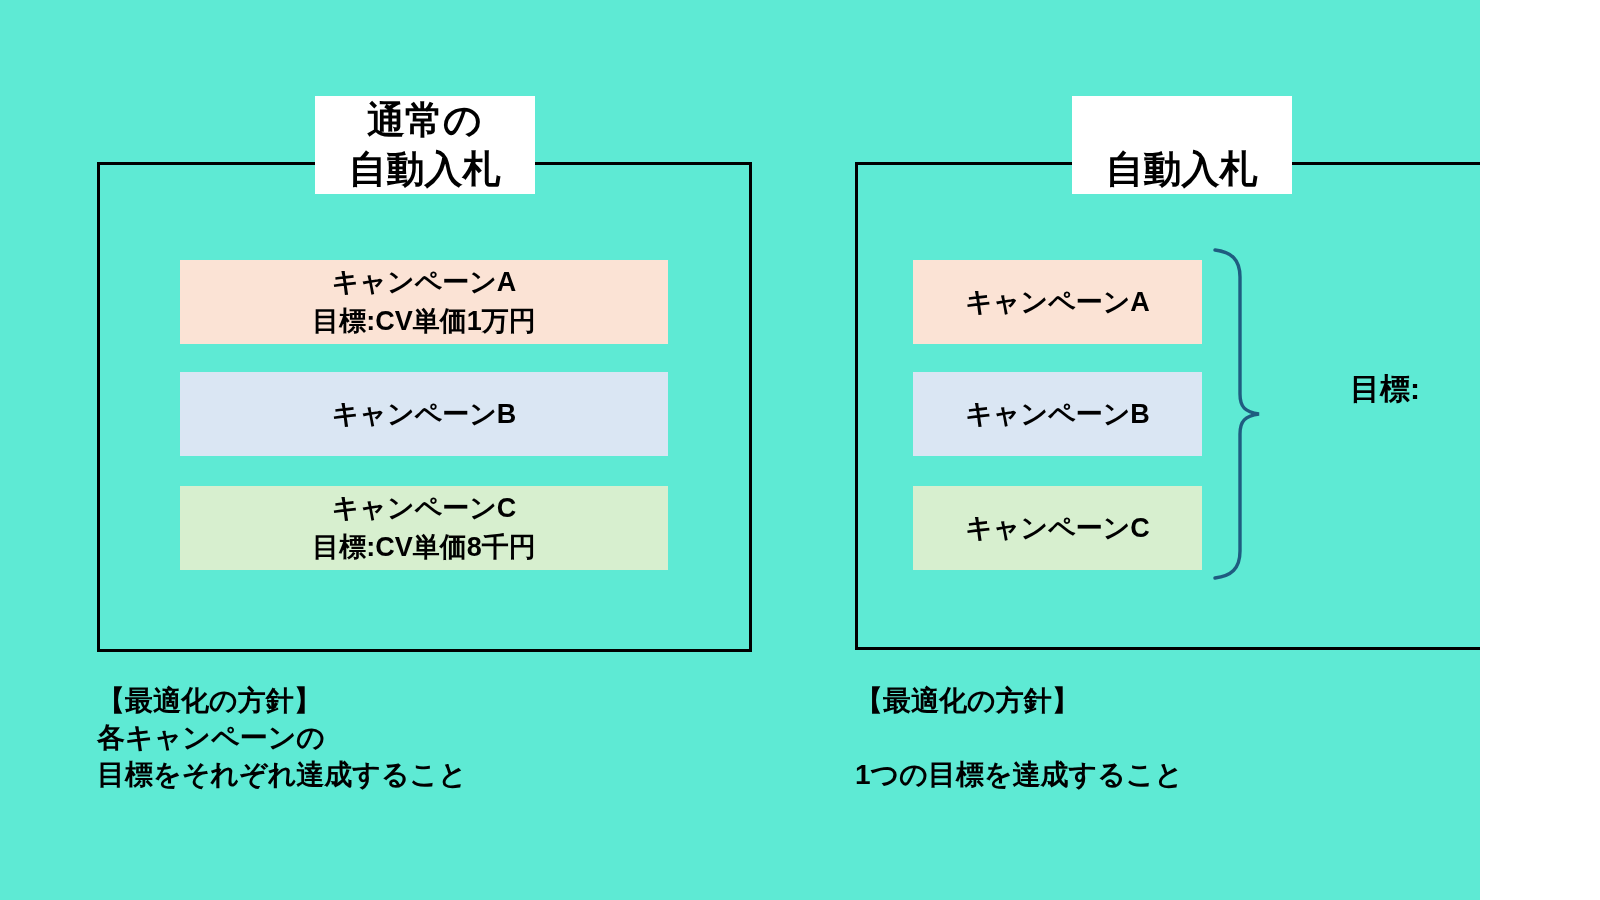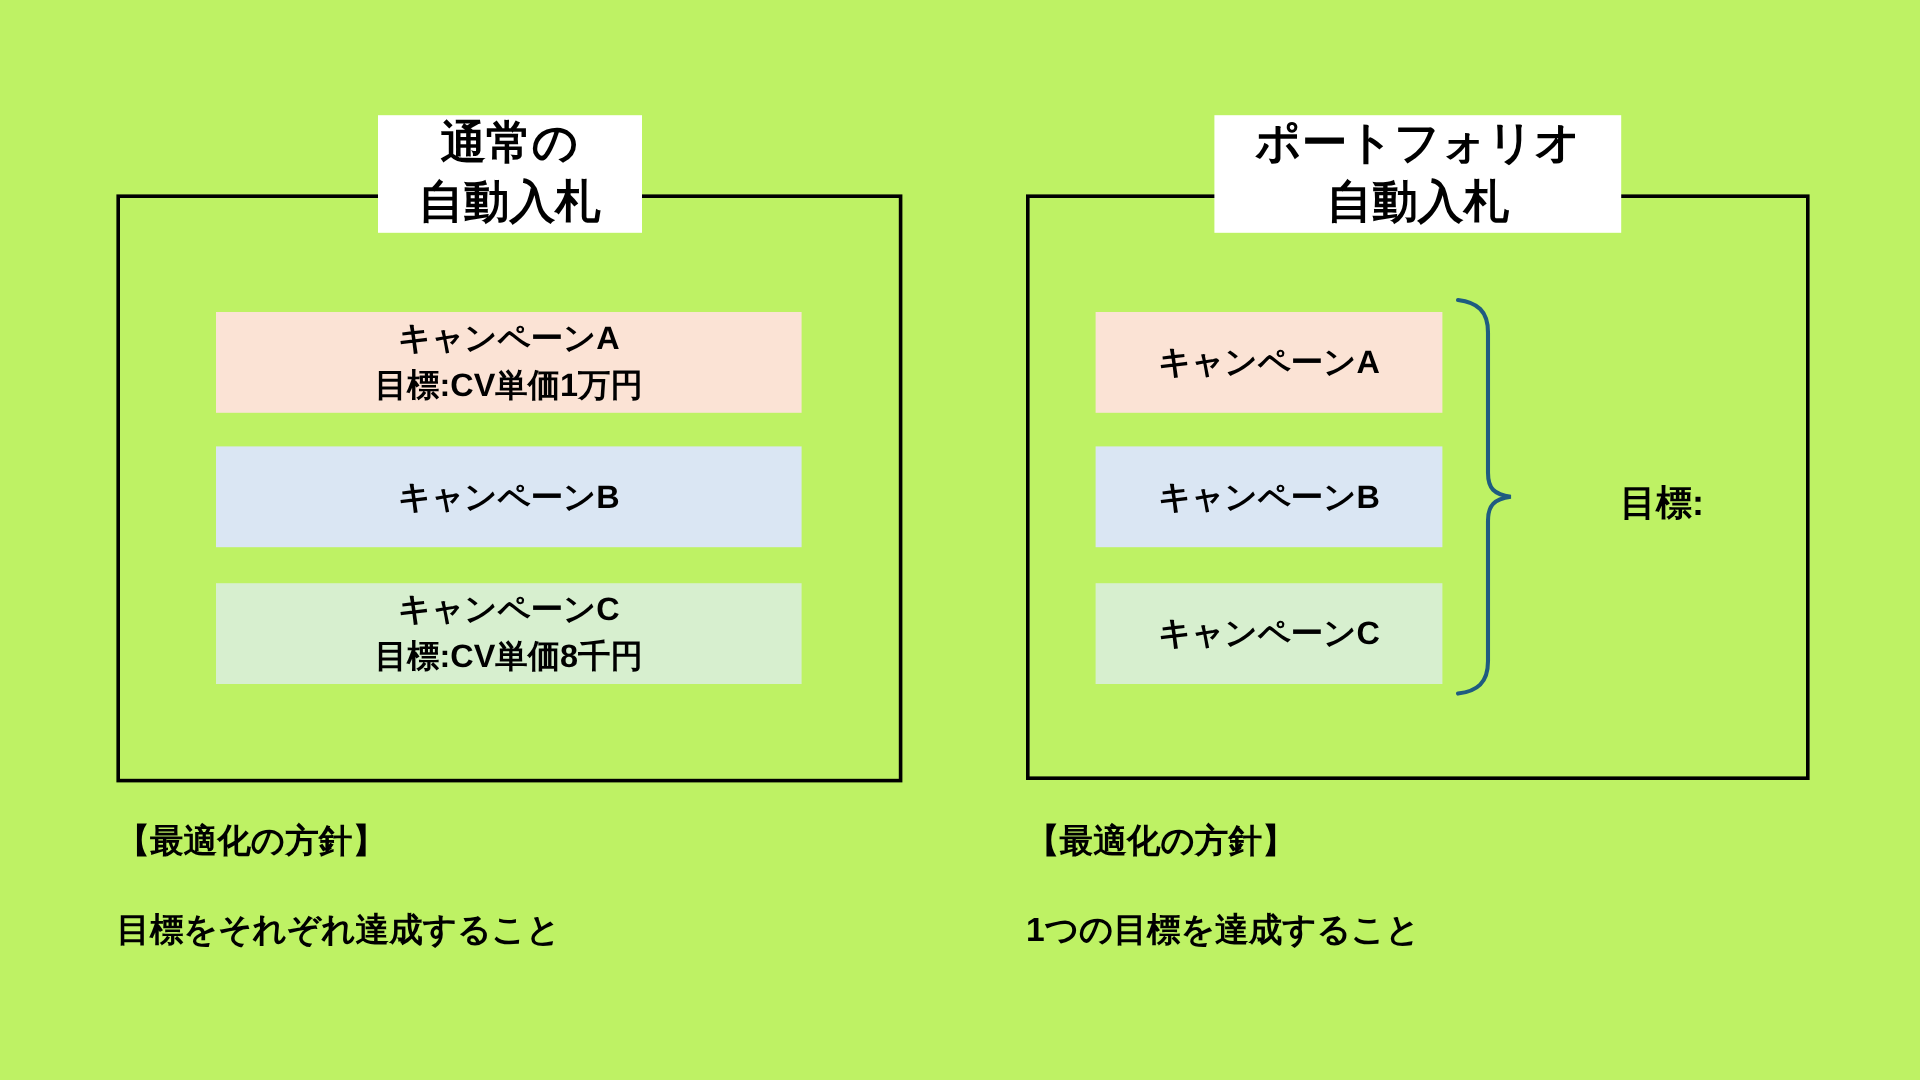--- a/index.html
+++ b/index.html
@@ -2,23 +2,23 @@
 <html><head>
 <meta charset="utf-8">
 <style>
   html, body {
     margin: 0;
     padding: 0;
     background: #ffffff;
   }
   .canvas {
     position: relative;
-    width: 1600px;
+    width: 1480px;
     height: 900px;
-    background: #bef264;
+    background: #5eead4;
     font-family: "Liberation Sans", "DejaVu Sans", sans-serif;
     color: #000000;
     overflow: hidden;
   }
   .gbox {
     position: absolute;
     box-sizing: border-box;
     border: 3px solid #000000;
     background: transparent;
   }
@@ -46,21 +46,20 @@
     line-height: 39px;
     font-weight: 700;
     z-index: 1;
   }
   .goal-text {
     position: absolute;
     text-align: center;
     font-size: 30px;
     line-height: 42px;
     font-weight: 700;
-    margin-top: 31px;
   }
   .policy {
     position: absolute;
     text-align: left;
     font-size: 28px;
     line-height: 37px;
     font-weight: 700;
   }
   .brace {
     position: absolute;
@@ -93,29 +92,29 @@
     <span>キャンペーンB</span>
   </div>
 
   <div class="camp" style="left: 180px; top: 486px; width: 488px; height: 84px; background-color: rgb(215, 239, 207);">
     <span>キャンペーンC</span>
     <span>目標:CV単価8千円</span>
   </div>
 
   <div class="policy" style="left:97px; top:682px; width:655px;">
     <span>【最適化の方針】</span><br>
-    <br>
+    <span>各キャンペーンの</span><br>
     <span>目標をそれぞれ達成すること</span>
   </div>
 
   <div class="gbox" style="left:855px; top:162px; width:653px; height:488px;"></div>
 
   <div class="title-wrap" style="left:855px; top:96px; width:653px;">
     <span class="title-text">
-      <span>ポートフォリオ</span><br>
+      <br>
       <span>自動入札</span>
     </span>
   </div>
 
   <div class="camp" style="left: 913px; top: 260px; width: 289px; height: 84px; background-color: rgb(251, 227, 213);">
     <span>キャンペーンA</span>
   </div>
 
   <div class="camp" style="left: 913px; top: 372px; width: 289px; height: 84px; background-color: rgb(218, 230, 243);">
     <span>キャンペーンB</span>

